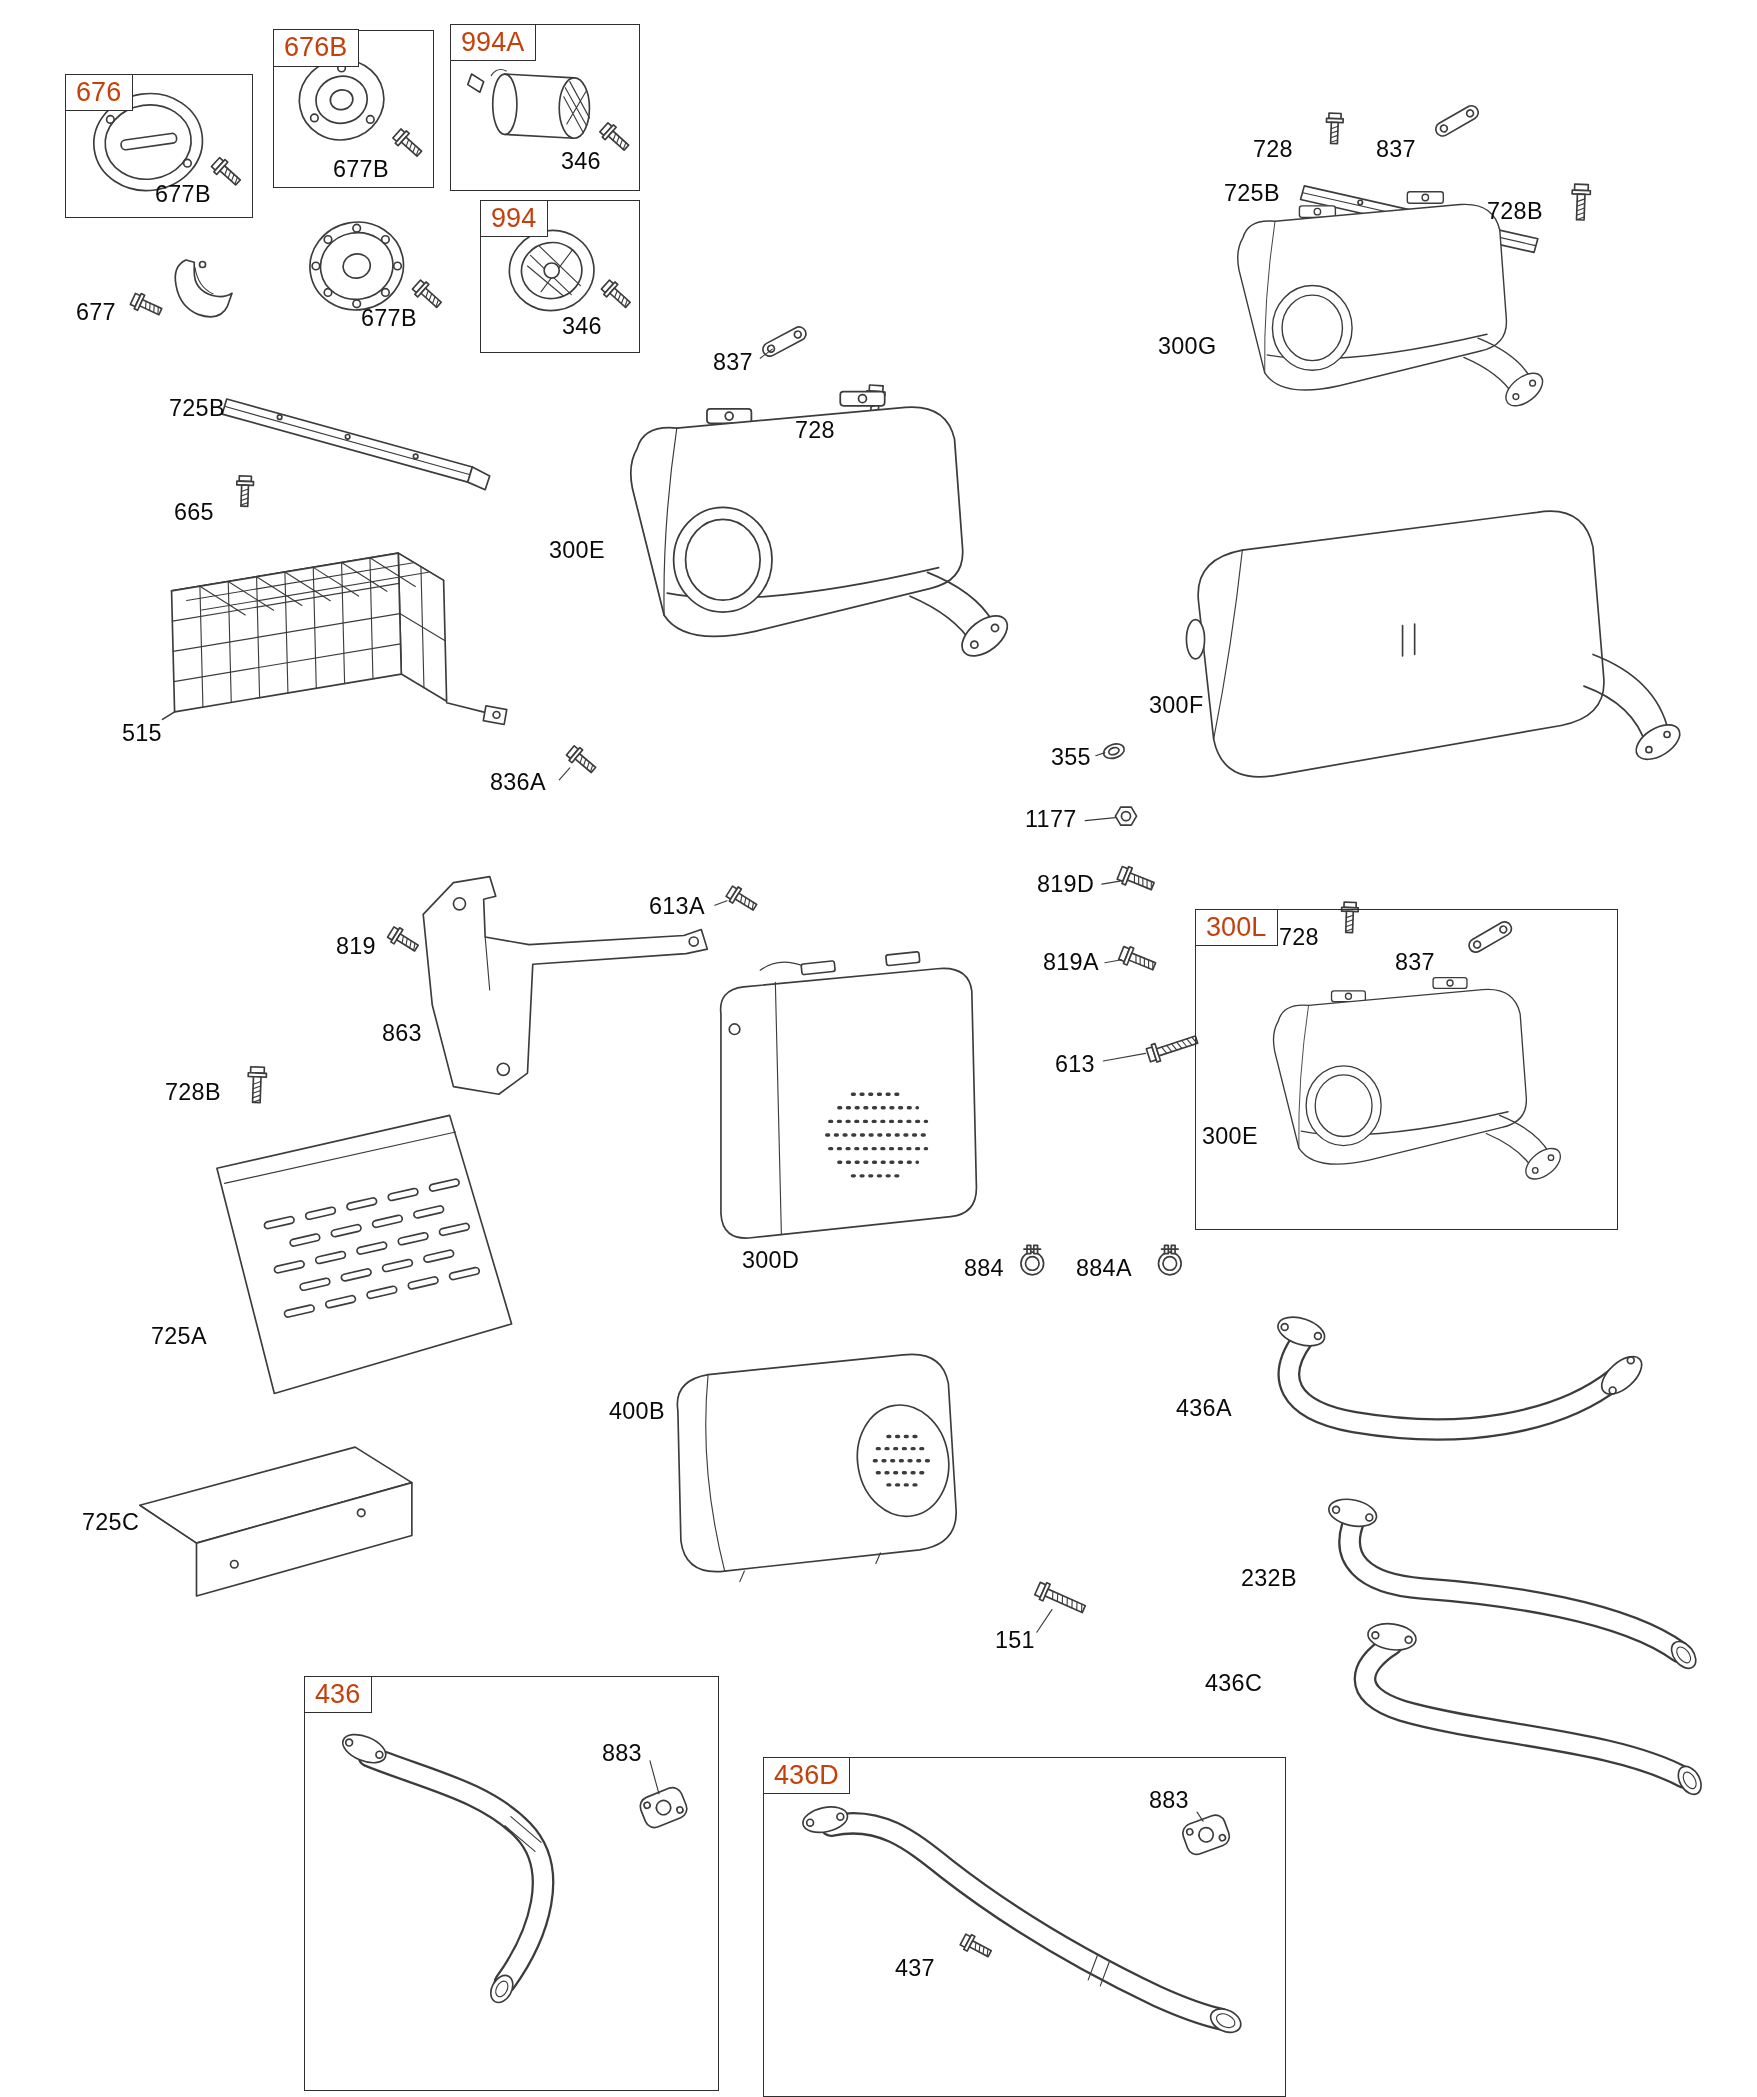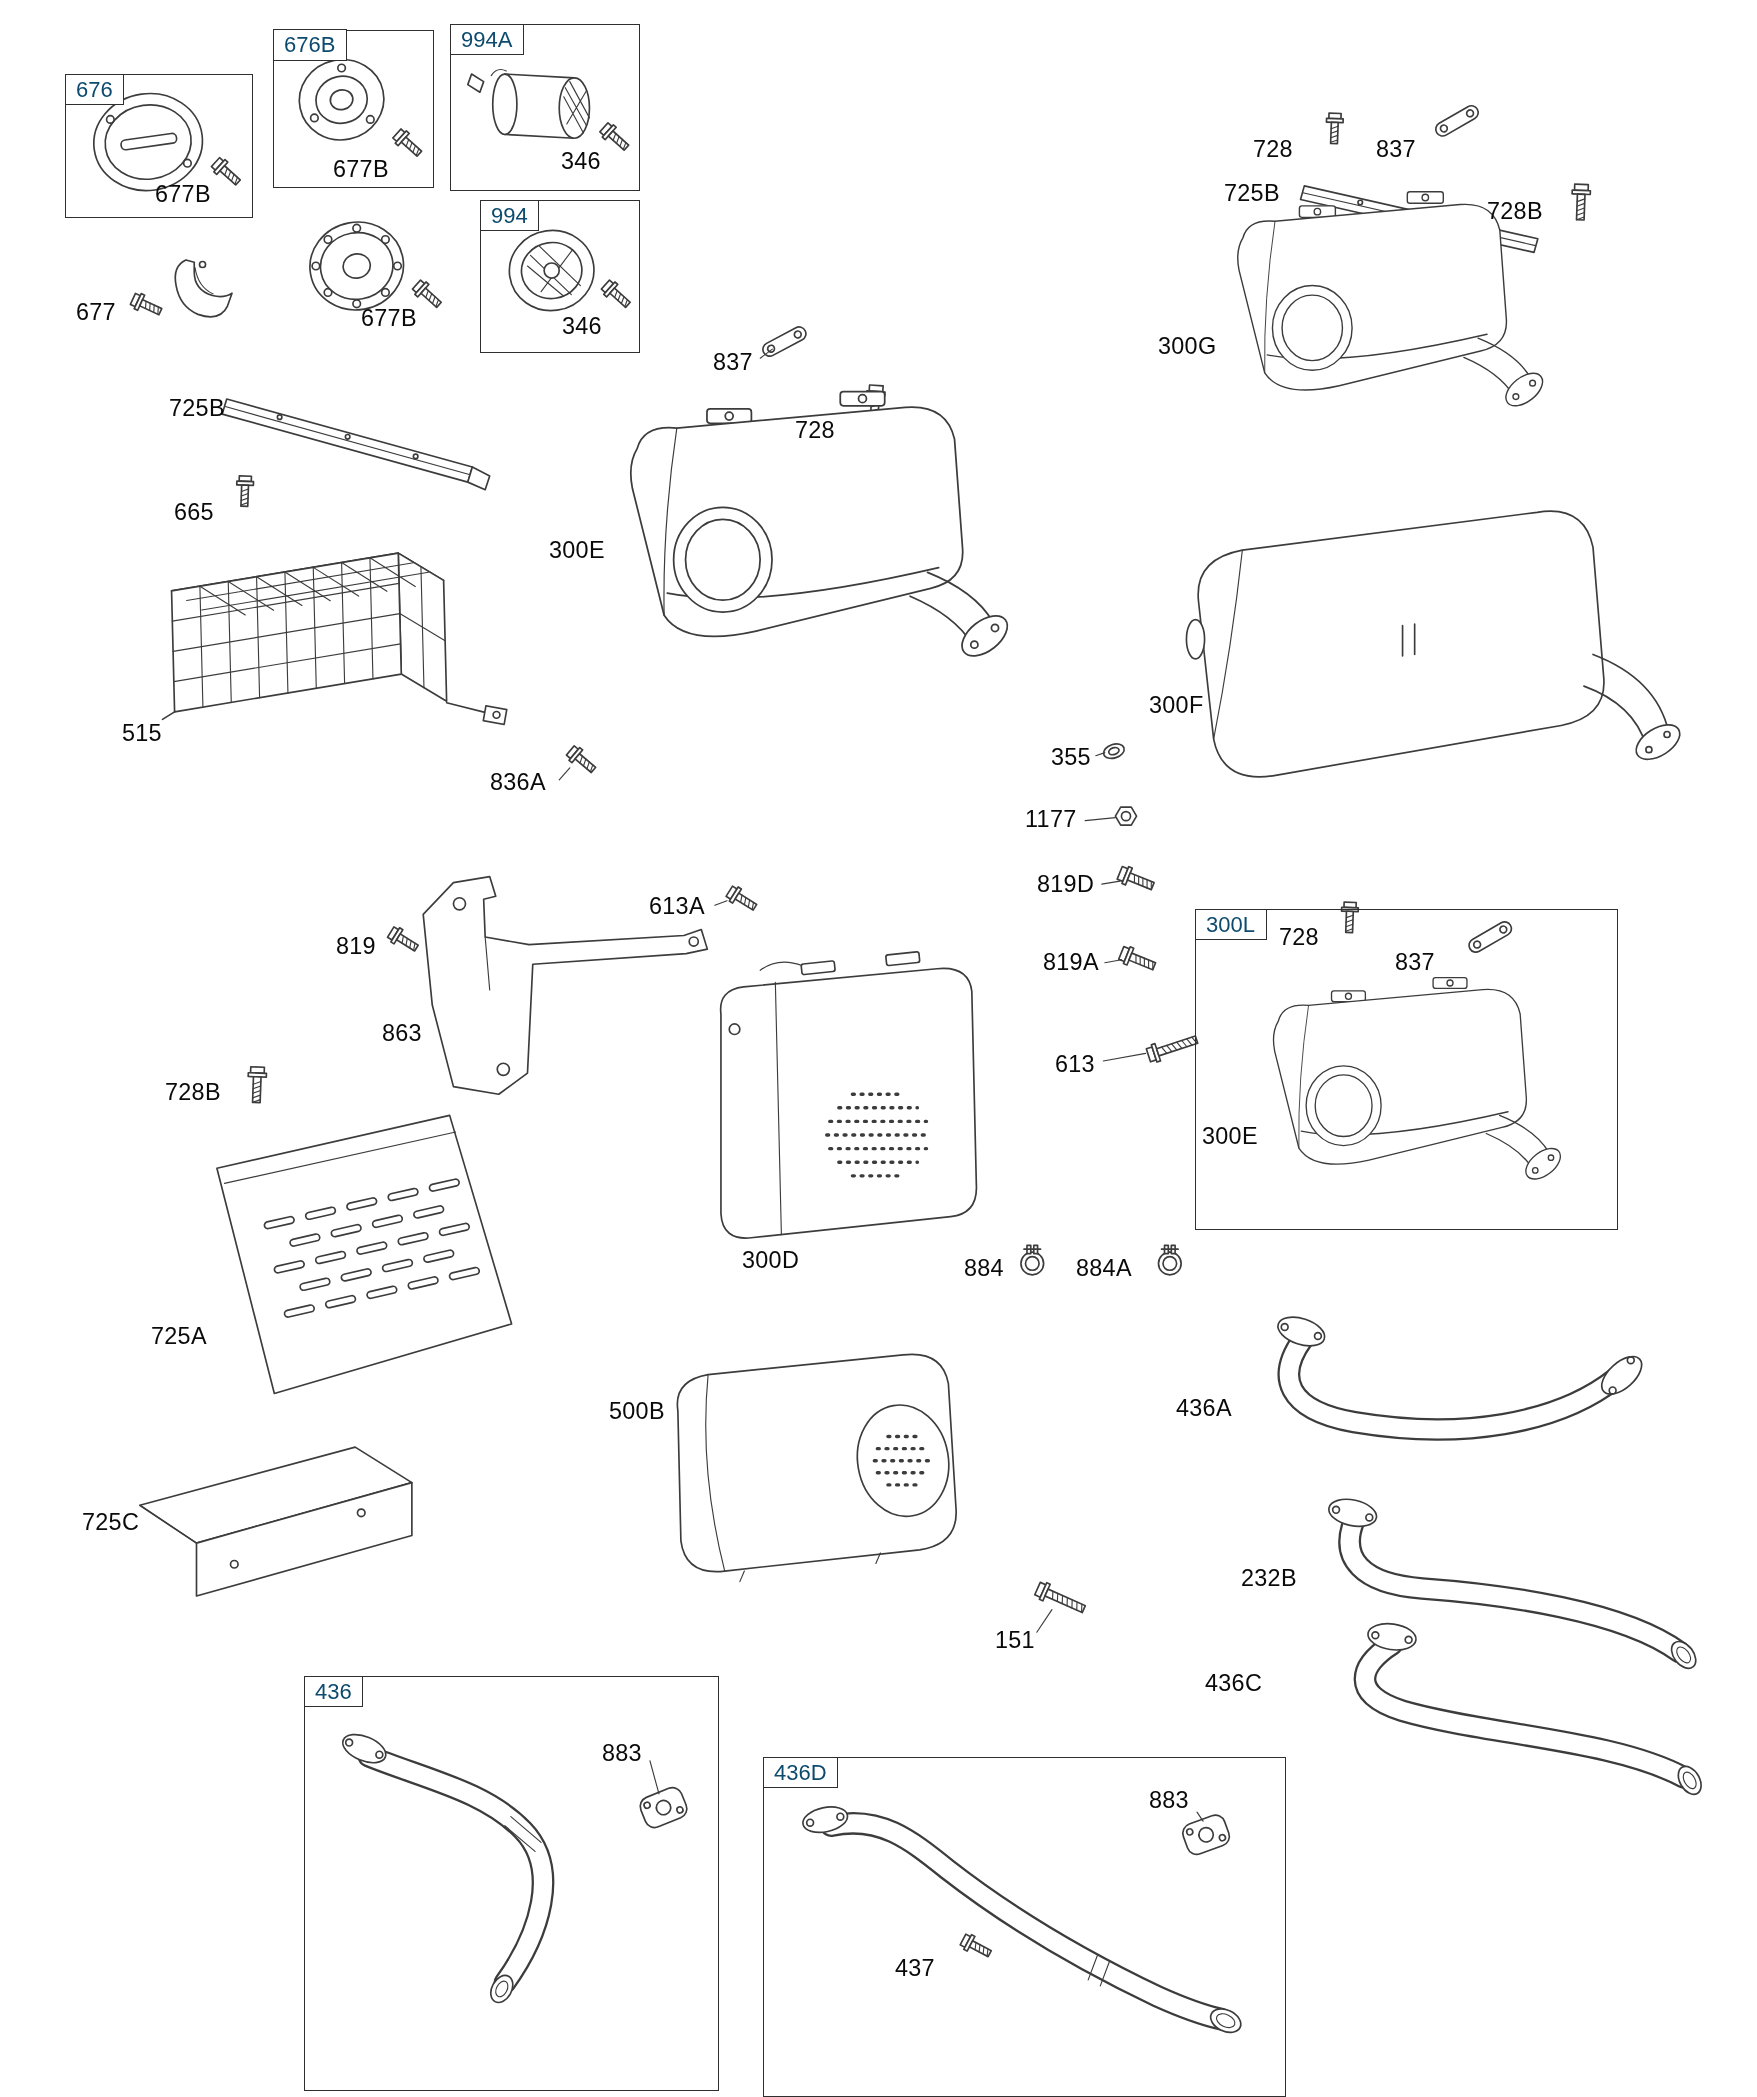--- a/index.html
+++ b/index.html
@@ -2,21 +2,21 @@
 <html style="font-size:12px"><head>
 <meta charset="utf-8">
 <style>
   html,body{margin:0;padding:0;background:#ffffff}
   #stage{position:relative;width:1757px;height:2097px;background:#ffffff;
          font-family:"Liberation Sans",sans-serif;overflow:hidden}
   #art{position:absolute;left:0;top:0}
   .lbl{position:absolute;font-size:23.4px;color:#0a0a0a;white-space:nowrap;letter-spacing:0.3px}
   .callout{position:absolute;border:1.5px solid #2f2f2f}
   .callout-tag{position:absolute;left:-1.5px;top:-1.5px;border:1.5px solid #2f2f2f;background:#ffffff;
-               padding:2.3px 10.6px;font-size:22px;color:#0c4a6e;line-height:1.15}
+               padding:2.3px 10.6px;font-size:27px;color:#c2410c;line-height:1.15}
   .ln{stroke:#3c3c3c;stroke-width:2.2;fill:none;stroke-linejoin:round;stroke-linecap:round}
   .fw{fill:#ffffff}
   .thin{stroke:#3c3c3c;stroke-width:1.5;fill:none;stroke-linecap:round}
   .tube{stroke:#3c3c3c;stroke-width:30;fill:none;stroke-linecap:round}
   .tubein{stroke:#ffffff;stroke-width:24;fill:none;stroke-linecap:round}
   .dots{stroke:#3c3c3c;stroke-width:4.5;fill:none;stroke-dasharray:2.5 9;stroke-linecap:round}
 </style>
 </head>
 <body>
 
@@ -397,21 +397,21 @@
   <div class="lbl" style="left:336px;top:933px">819</div>
   <div class="lbl" style="left:382px;top:1020px">863</div>
   <div class="lbl" style="left:1279px;top:924px">728</div>
   <div class="lbl" style="left:1395px;top:949px">837</div>
   <div class="lbl" style="left:1202px;top:1123px">300E</div>
   <div class="lbl" style="left:165px;top:1079px">728B</div>
   <div class="lbl" style="left:151px;top:1323px">725A</div>
   <div class="lbl" style="left:742px;top:1247px">300D</div>
   <div class="lbl" style="left:964px;top:1255px">884</div>
   <div class="lbl" style="left:1076px;top:1255px">884A</div>
-  <div class="lbl" style="left:609px;top:1398px">500B</div>
+  <div class="lbl" style="left:609px;top:1398px">400B</div>
   <div class="lbl" style="left:1176px;top:1395px">436A</div>
   <div class="lbl" style="left:1241px;top:1565px">232B</div>
   <div class="lbl" style="left:1205px;top:1670px">436C</div>
   <div class="lbl" style="left:995px;top:1627px">151</div>
   <div class="lbl" style="left:82px;top:1509px">725C</div>
   <div class="lbl" style="left:602px;top:1740px">883</div>
   <div class="lbl" style="left:1149px;top:1787px">883</div>
   <div class="lbl" style="left:895px;top:1955px">437</div>
 
 </div>

